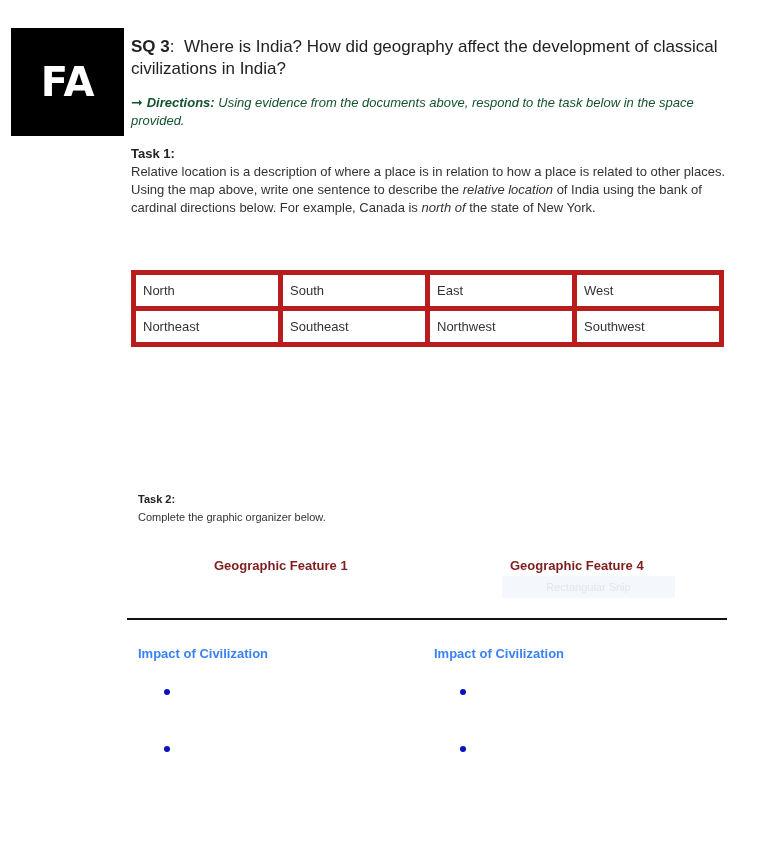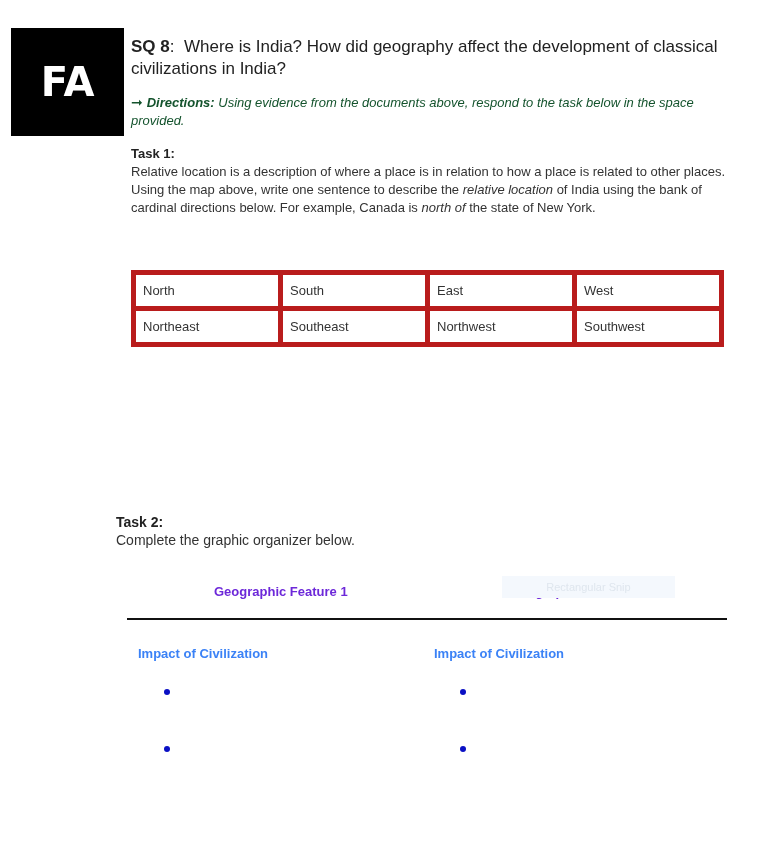--- a/index.html
+++ b/index.html
@@ -26,23 +26,23 @@
   .task1 { position: absolute; left: 131px; top: 145px; width: 600px; font-size: 13px; line-height: 18px; color: #333; }
   .task-label { font-weight: bold; color: #222; }
   .para2 { }
   table.bank {
     position: absolute; left: 131px; top: 270px; width: 593px; border-collapse: collapse;
     font-size: 13px; color: #333;
   }
   table.bank td {
     border: 5px solid #b91c1c; height: 31px; padding: 0 7px; width: 25%; vertical-align: middle;
   }
-  .task2 { position: absolute; left: 116px; top: 490px; width: 600px; font-size: 14px; line-height: 18px; color: #333; margin-top: 23px; }
+  .task2 { position: absolute; left: 138px; top: 490px; width: 600px; font-size: 11px; line-height: 18px; color: #333; }
   .feature {
-    position: absolute; top: 584px; font-size: 13px; font-weight: bold; color: #6d28d9;
+    position: absolute; top: 558px; font-size: 13px; font-weight: bold; color: #7f1d1d;
   }
   .feature1 { left: 214px; }
   .feature2 { left: 510px; }
   .snip {
     position: absolute; left: 502px; top: 576px; width: 173px; height: 22px;
     background: #f4f8fd; color: #dfe6ee; font-size: 11px; display: flex; align-items: center; justify-content: center;
   }
   .divider { position: absolute; left: 127px; top: 618px; width: 600px; height: 2px; background: #111; }
   .impact { position: absolute; top: 646px; font-size: 13px; font-weight: bold; color: #3b82f6; }
   .impact1 { left: 138px; }
@@ -50,21 +50,21 @@
   .bullet { position: absolute; width: 6px; height: 6px; border-radius: 50%; background: #0a10c4; }
 </style>
 </head>
 <body>
 
 <div class="badge" style="background: #000000;">
   <span>FA</span>
 </div>
 
 <div class="title">
-  <b>SQ 8</b><span>:</span><span style="white-space:pre-wrap">  Where is India? How did geography affect the development of classical civilizations in India?</span>
+  <b>SQ 3</b><span>:</span><span style="white-space:pre-wrap">  Where is India? How did geography affect the development of classical civilizations in India?</span>
 </div>
 
 <div class="directions">
   <span class="arrow">➞</span><b>Directions:</b><span> Using evidence from the documents above, respond to the task below in the space provided.</span>
 </div>
 
 <div class="task1">
   <div class="task-label">Task 1:</div>
   <div>Relative location is a description of where a place is in relation to how a place is related to other places.</div>
   <div class="para2">

